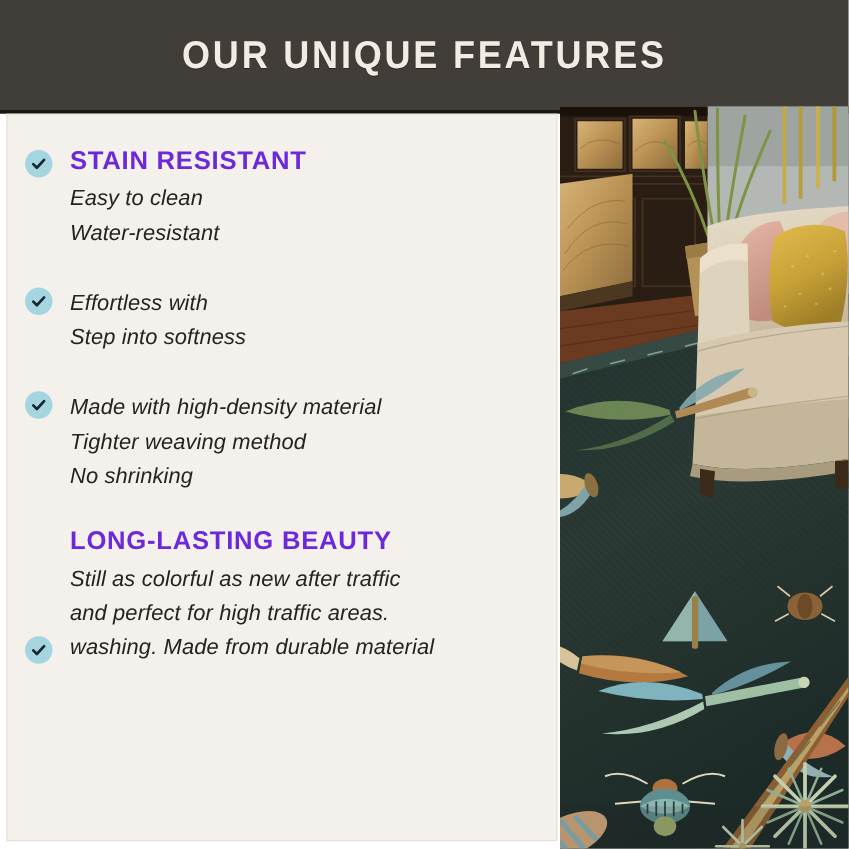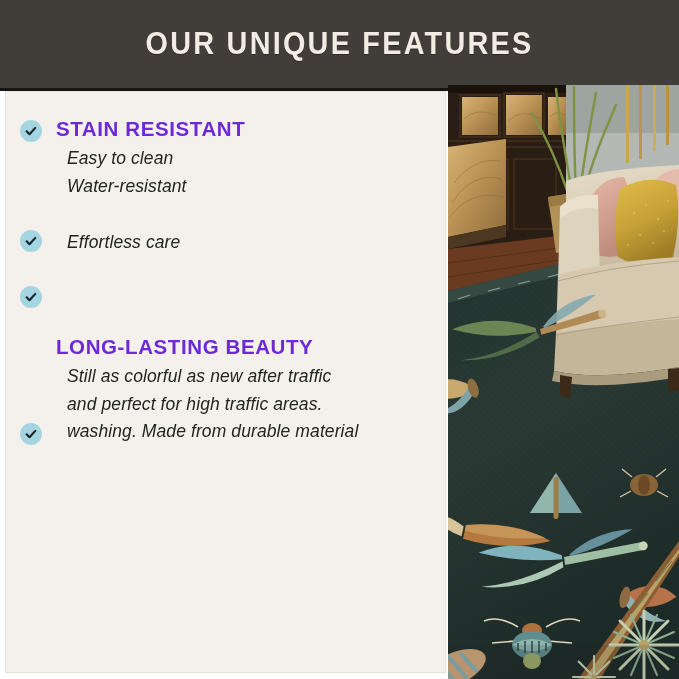--- a/index.html
+++ b/index.html
@@ -83,21 +83,20 @@
   .feature-lines {
     margin-top:3px;
   }
   .feature-line {
     font-family:"Liberation Sans", sans-serif;
     font-style:italic;
     font-size:17.5px;
     color:#23231f;
     line-height:1.56;
     letter-spacing:0.1px;
-    margin-left:11px;
   }
 
   
   .room-photo {
     position:absolute;
     left:448px; top:85px;
     width:231px; height:594px;
     overflow:hidden;
     background:#22302c;
   }
@@ -131,32 +130,38 @@
     </div>
 
     <div class="feature-item">
       <span class="check-badge">
         <svg width="14" height="14" viewBox="0 0 14 14">
           <path d="M2.6 7.3 L5.5 10.2 L11.3 3.9" fill="none" stroke="#16262e" stroke-width="2.1" stroke-linecap="round" stroke-linejoin="round"></path>
         </svg>
       </span>
       <div class="feature-body">
         <div class="feature-lines">
-          <div class="feature-line">Effortless care</div>
+          <div class="feature-line">Effortless with</div>
+          <div class="feature-line">Step into softness</div>
         </div>
       </div>
     </div>
 
     <div class="feature-item">
       <span class="check-badge">
         <svg width="14" height="14" viewBox="0 0 14 14">
           <path d="M2.6 7.3 L5.5 10.2 L11.3 3.9" fill="none" stroke="#16262e" stroke-width="2.1" stroke-linecap="round" stroke-linejoin="round"></path>
         </svg>
       </span>
       <div class="feature-body">
+        <div class="feature-lines">
+          <div class="feature-line">Made with high-density material</div>
+          <div class="feature-line">Tighter weaving method</div>
+          <div class="feature-line">No shrinking</div>
+        </div>
       </div>
     </div>
 
     <div class="feature-item">
       <span class="check-badge">
         <svg width="14" height="14" viewBox="0 0 14 14">
           <path d="M2.6 7.3 L5.5 10.2 L11.3 3.9" fill="none" stroke="#16262e" stroke-width="2.1" stroke-linecap="round" stroke-linejoin="round"></path>
         </svg>
       </span>
       <div class="feature-body">

